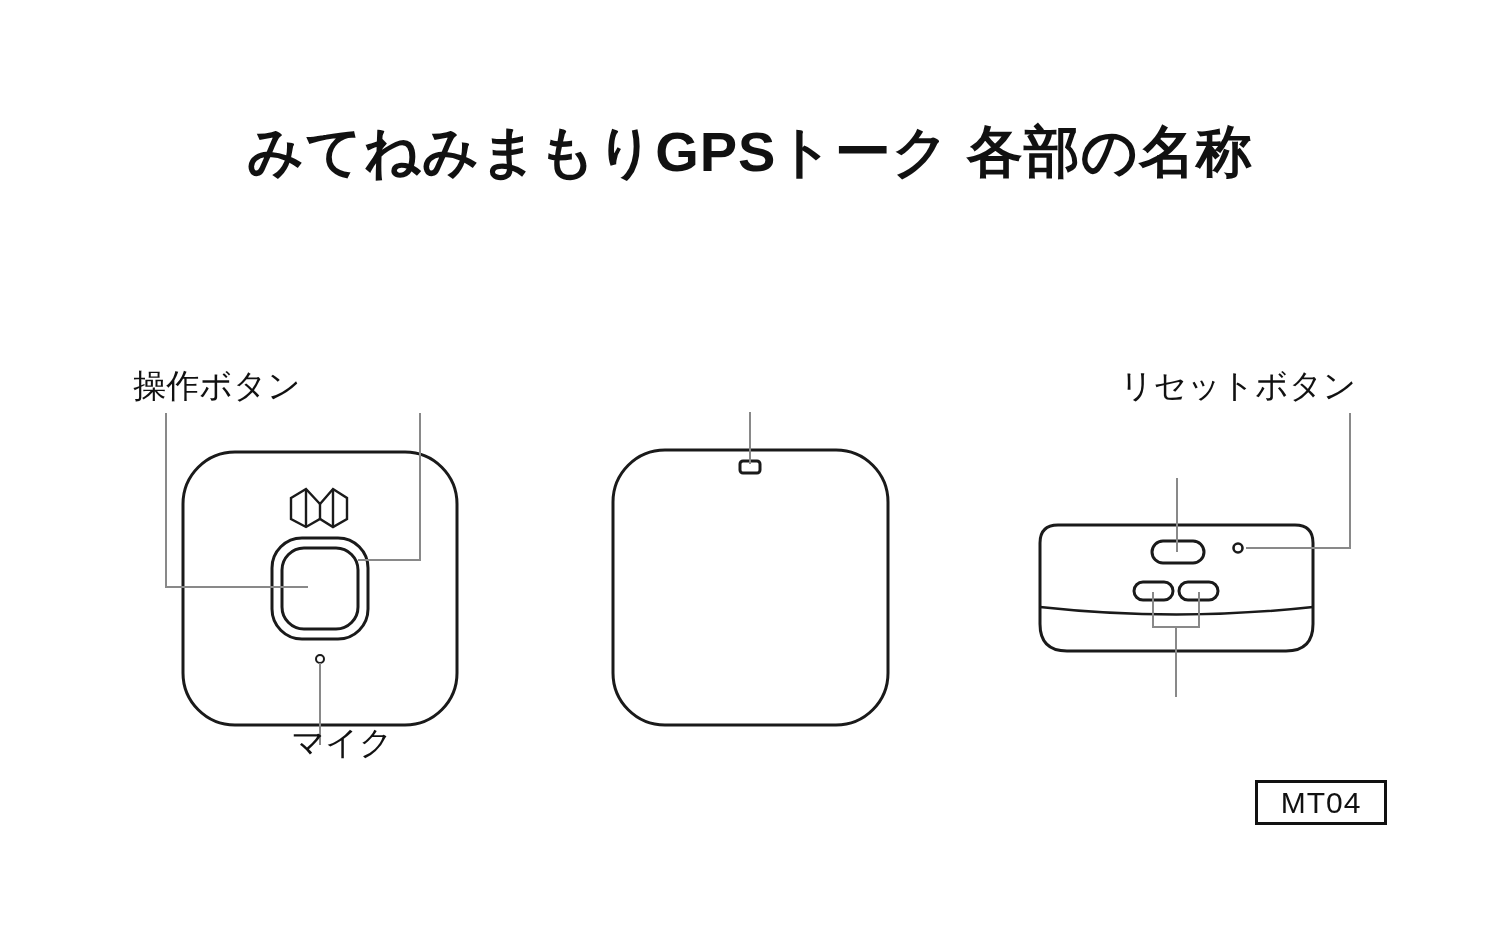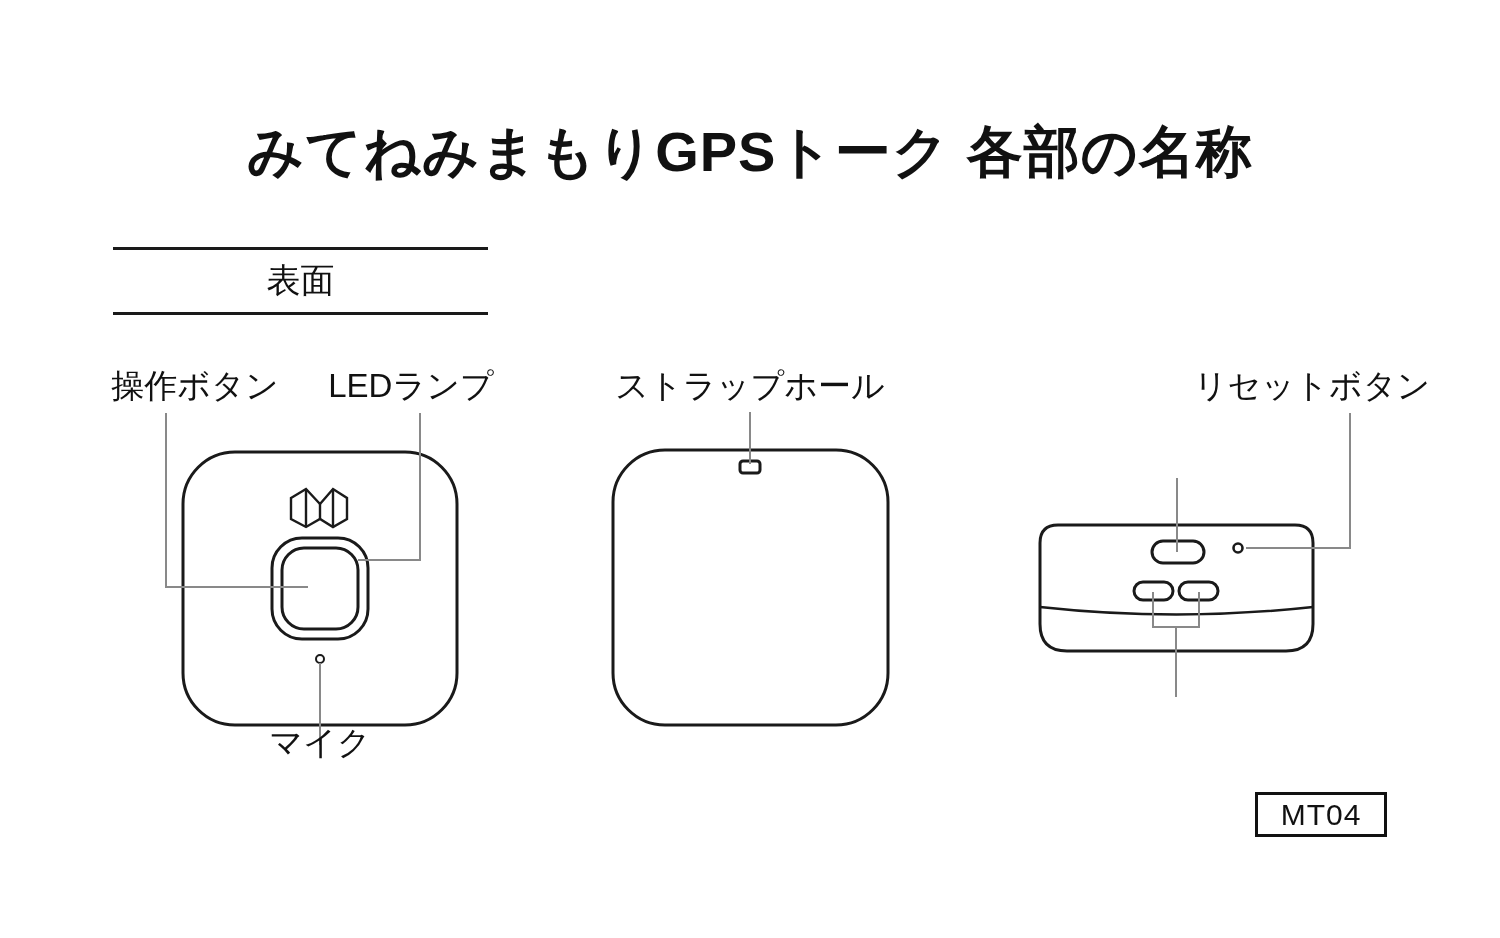--- a/index.html
+++ b/index.html
@@ -13,39 +13,36 @@
   }
   .col-header{
     position:absolute;top:247px;height:62px;
     border-top:3px solid #1a1a1a;border-bottom:3px solid #1a1a1a;
     display:flex;align-items:center;justify-content:center;
     font-size:34px;color:#111;
   }
   .art{position:absolute;left:0;top:0;}
   .part-label{
     position:absolute;transform:translateX(-50%);
-    font-size:33px;white-space:nowrap;color:#111;
+    font-size:33px;white-space:nowrap;color:#111;margin-left:22px;
   }
   .model-badge{
     position:absolute;left:1255px;top:780px;width:132px;height:45px;
     border:3px solid #111;box-sizing:border-box;
     display:flex;align-items:center;justify-content:center;
-    font-size:30px;letter-spacing:1px;color:#111;margin-top:12px;
+    font-size:30px;letter-spacing:1px;color:#111;
   }
 </style>
 </head>
 <body>
 
 <div class="canvas">
 
   <h1 class="title">みてねみまもりGPSトーク 各部の名称</h1>
 
-  <div class="col-header" style="left:113px;width:375px">
-    <span>表面</span>
-  </div>
 
   <svg class="art" width="1500" height="938" viewBox="0 0 1500 938">
 
     <g fill="none" stroke="#1a1a1a" stroke-width="3">
       <rect x="183" y="452" width="274" height="273" rx="52"></rect>
       <g stroke-width="2.4">
         <path d="M291,498 L306,489 L320,504 L333,489 L347,498 L347,519 L333,527 L320,519 L306,527 L291,519 Z"></path>
         <path d="M306,489 L306,527 M320,504 L320,519 M333,489 L333,527"></path>
       </g>
       <rect x="272" y="538" width="96" height="101" rx="30"></rect>
@@ -74,20 +71,18 @@
     </g>
     <g fill="none" stroke="#898989" stroke-width="2">
       <line x1="1177" y1="478" x2="1177" y2="552"></line>
       <polyline points="1350,413 1350,548 1246,548"></polyline>
       <polyline points="1153,592 1153,627 1199,627 1199,592"></polyline>
       <line x1="1176" y1="627" x2="1176" y2="697"></line>
     </g>
   </svg>
 
   <div class="part-label" style="left:195px;top:364px">操作ボタン</div>
-  <div class="part-label" style="left:411px;top:364px">LEDランプ</div>
   <div class="part-label" style="left:320px;top:721px">マイク</div>
-  <div class="part-label" style="left:750px;top:364px">ストラップホール</div>
-  <div class="part-label" style="left:1312px;top:364px">リセットボタン</div>
+  <div class="part-label" style="left:1216px;top:364px">リセットボタン</div>
 
   <div class="model-badge">MT04</div>
 
 </div>
 
 </body></html>

